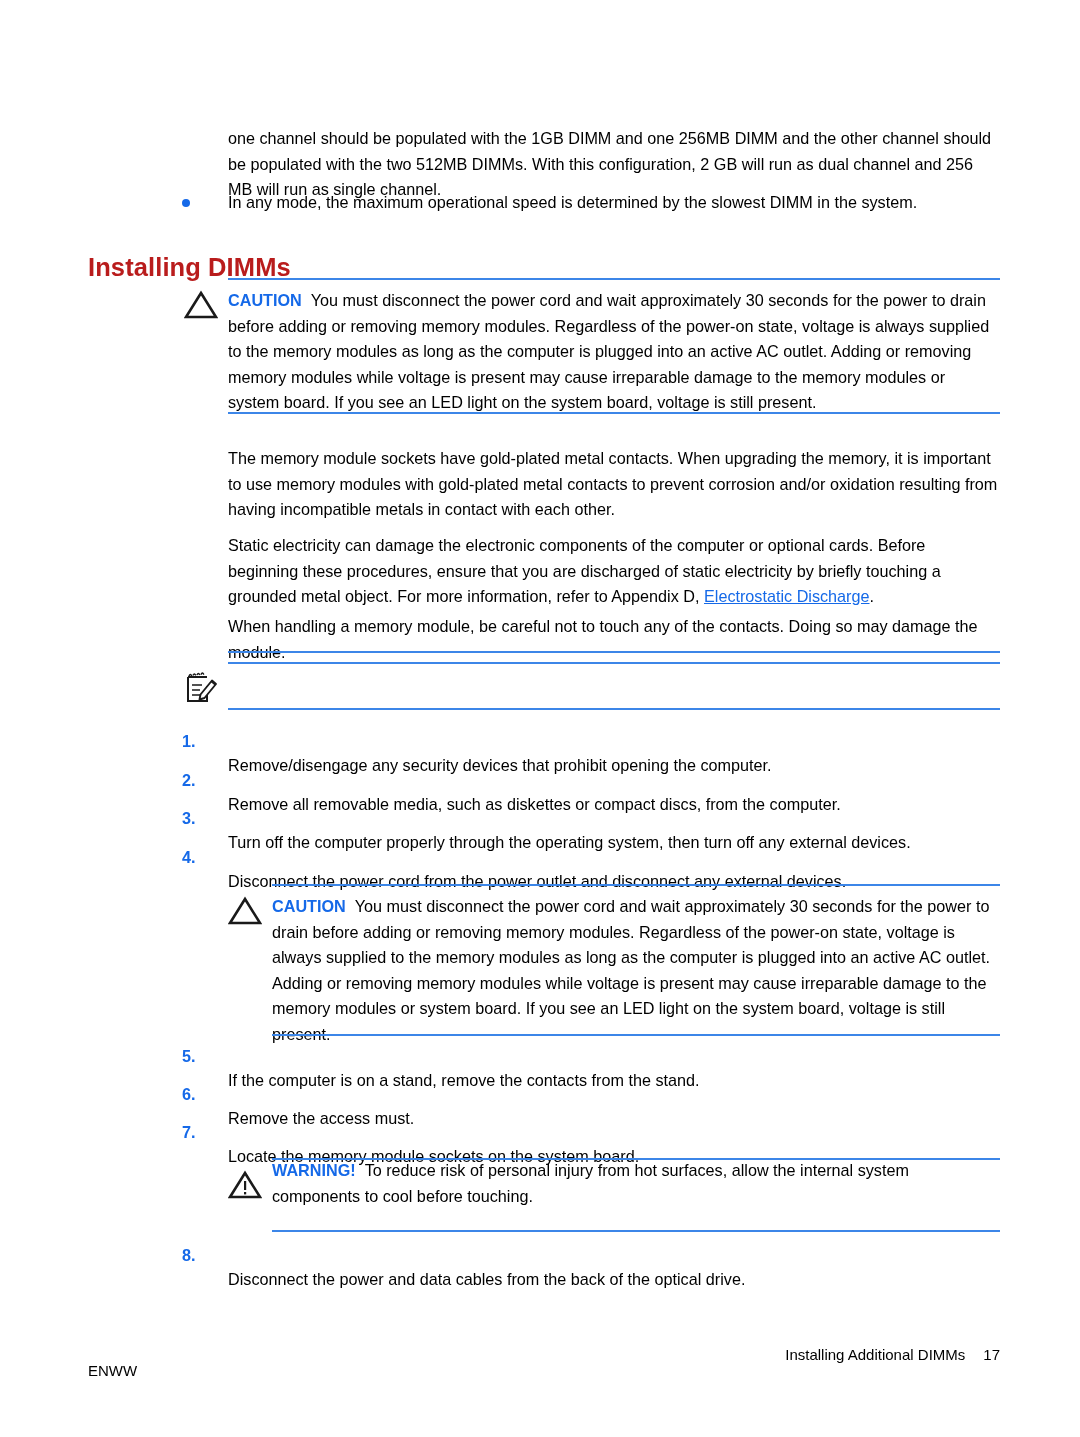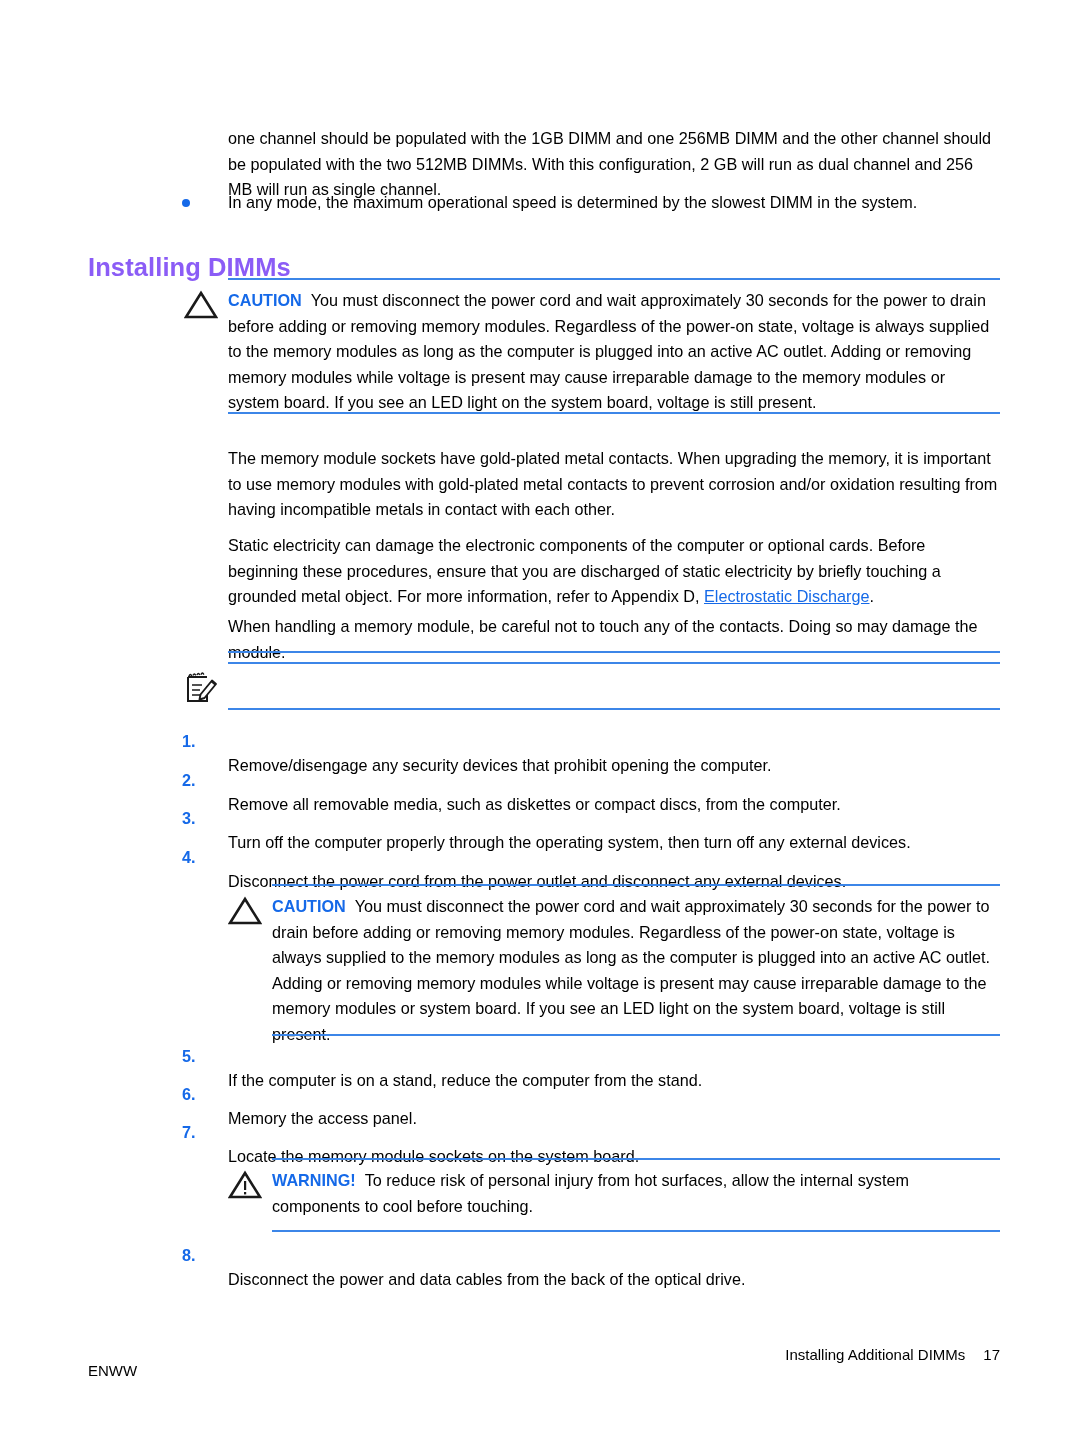--- a/index.html
+++ b/index.html
@@ -60,21 +60,21 @@
     line-height: 25.6px;
   }
 
   
   .section-heading {
     position: absolute;
     left: 88px;
     top: 236px;
     font-size: 25.5px;
     font-weight: bold;
-    color: #8b5cf6;
+    color: #b91c1c;
     letter-spacing: 0.1px;
     white-space: nowrap;
   }
 
   
   .admon {
     position: absolute;
   }
   .admon .rule {
     position: absolute;
@@ -174,21 +174,21 @@
   #caution-2 .admon-body { padding-top: 10px; }
   #caution-2 .admon-icon { top: 12px; }
 
   
   #warning-1 {
     left: 272px;
     top: 1158px;
     width: 728px;
     height: 74px;
   }
-  #warning-1 .admon-body { padding-top: 10px; }
+  #warning-1 .admon-body { }
   #warning-1 .admon-icon { top: 12px; }
 
   
   .footer {
     position: absolute;
     left: 88px;
     top: 1346px;
     width: 912px;
     font-size: 15px;
     color: #000;
@@ -290,25 +290,25 @@
       </svg>
     </span>
     <div class="admon-body">
       <span class="admon-label">CAUTION</span><span class="admon-label-sp"></span><span>You must disconnect the power cord and wait approximately 30 seconds for the power to drain before adding or removing memory modules. Regardless of the power-on state, voltage is always supplied to the memory modules as long as the computer is plugged into an active AC outlet. Adding or removing memory modules while voltage is present may cause irreparable damage to the memory modules or system board. If you see an LED light on the system board, voltage is still present.</span>
     </div>
     <span class="rule bottom"></span>
   </div>
 
   <div class="num-row" style="top:1044px;">
     <span class="num-marker">5.</span>
-    <span class="num-text">If the computer is on a stand, reduce the computer from the stand.</span>
+    <span class="num-text">If the computer is on a stand, remove the contacts from the stand.</span>
   </div>
   <div class="num-row" style="top:1082px;">
     <span class="num-marker">6.</span>
-    <span class="num-text">Memory the access panel.</span>
+    <span class="num-text">Remove the access must.</span>
   </div>
   <div class="num-row" style="top:1120px;">
     <span class="num-marker">7.</span>
     <span class="num-text">Locate the memory module sockets on the system board.</span>
   </div>
 
   <div class="admon" id="warning-1">
     <span class="rule top"></span>
     <span class="admon-icon">
       <svg class="tri-warning" width="34" height="30" viewBox="0 0 34 30">

